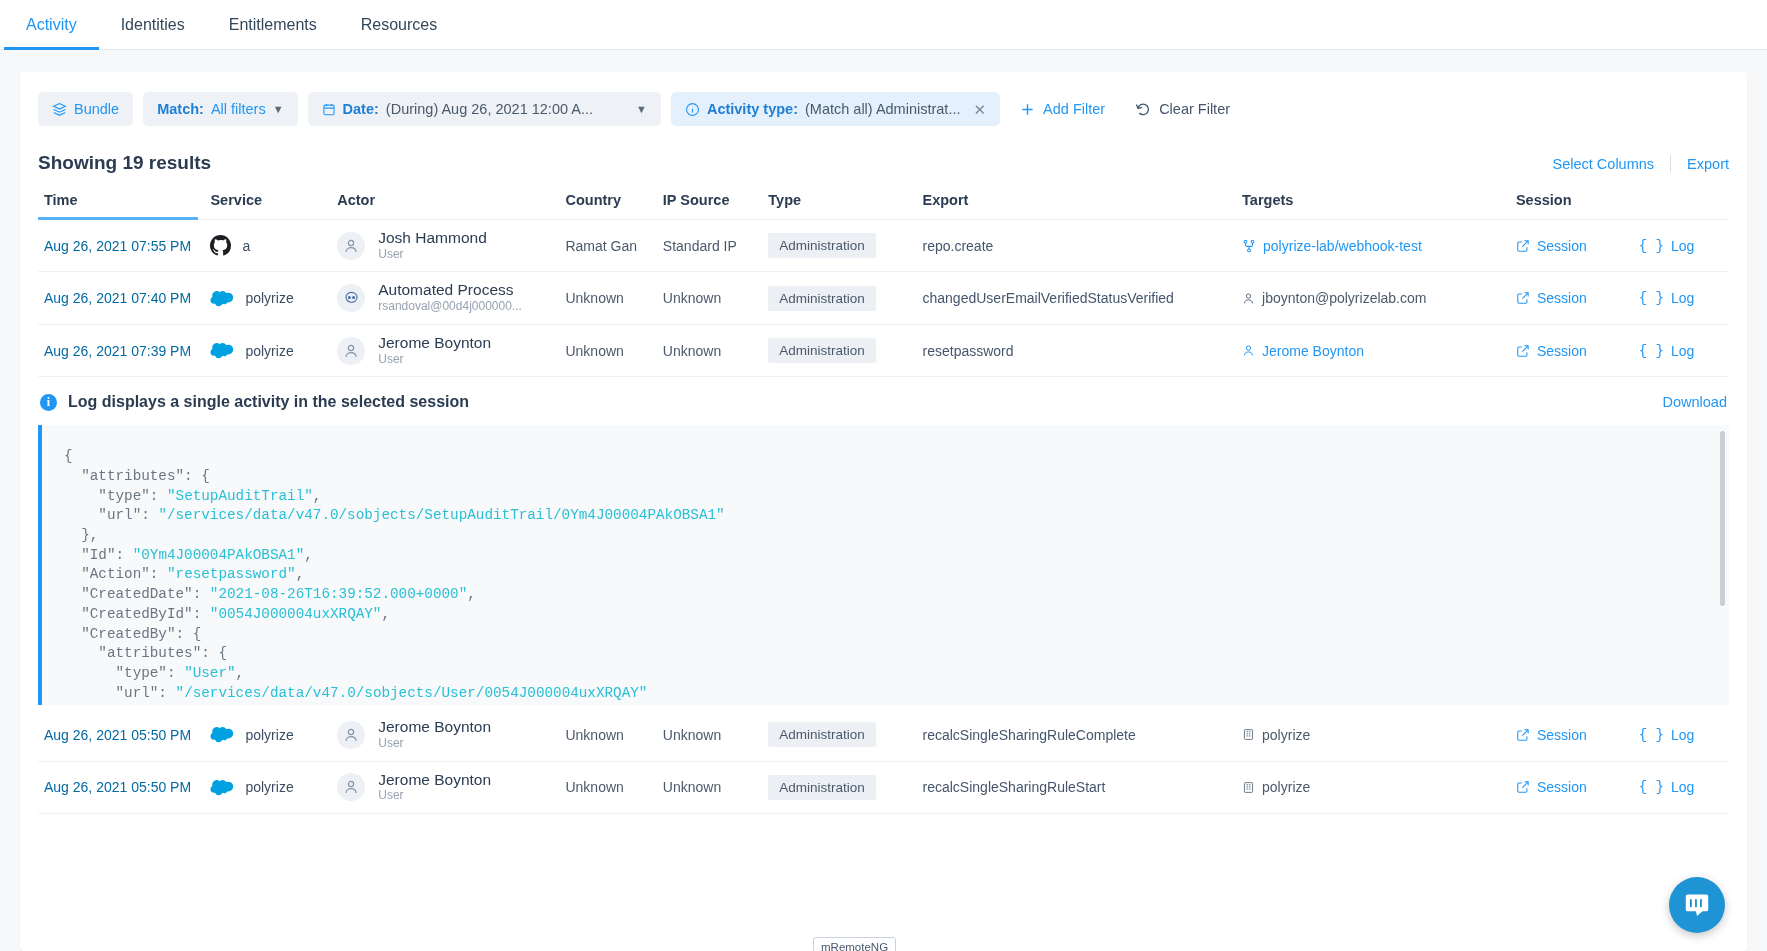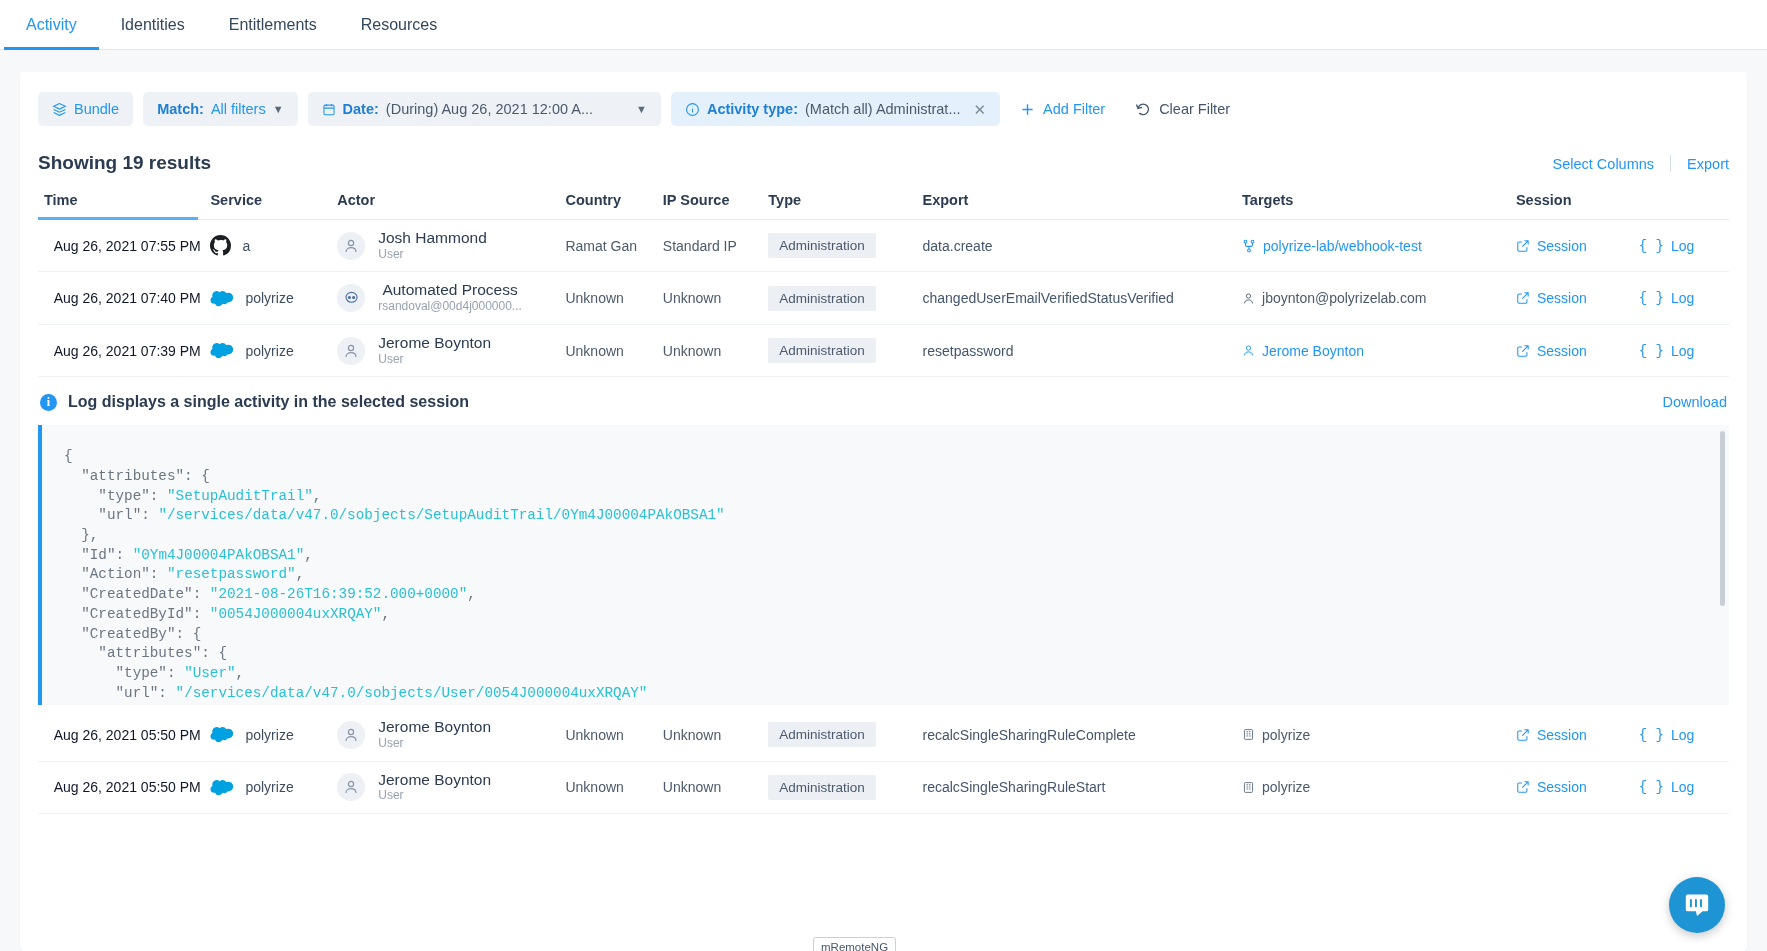--- a/index.html
+++ b/index.html
@@ -112,38 +112,38 @@
   th.time-col::after {
     content:""; position:absolute; left:0; bottom:-1px;
     width: 160px; height: 3px; background: #56b2f5;
   }
   table.grid td {
     padding: 9px 0;
     border-bottom: 1px solid #eef1f5;
     font-size: 14px;
     vertical-align: middle;
   }
-  .c-time   { width: 170px; color: #0f172a; font-size: 13.5px; padding-left: 6px !important; text-align: center; }
+  .c-time   { width: 170px; color: #0369a1; font-size: 13.5px; padding-left: 6px !important; }
   .c-svc    { width: 125px; }
   .c-actor  { width: 225px; }
   .c-country{ width: 96px; }
   .c-ip     { width: 104px; }
   .c-type   { width: 152px; }
   .c-action { width: 315px; }
   .c-target { width: 270px; }
   .c-sess   { width: 210px; }
 
   .svc-cell { display: flex; align-items: center; gap: 11px; color: #3d4d60; }
   .actor-cell { display: flex; align-items: center; gap: 13px; }
   .avatar {
     width: 28px; height: 28px; border-radius: 50%;
     background: #edf0f4; display: flex; align-items: center;
     justify-content: center; flex: none;
   }
-  .actor-name { font-size: 15.5px; color: #2b3c52; line-height: 1.15; text-align: center; }
+  .actor-name { font-size: 15.5px; color: #2b3c52; line-height: 1.15; }
   .actor-sub  { font-size: 12px; color: #97a2b0; line-height: 1.3; }
   .plain { color: #4b5a6b; }
   .badge {
     display: inline-block;
     background: #eceff3; color: #4a5a6c;
     border-radius: 2px; padding: 5px 11px; font-size: 13.5px;
   }
   .action-txt { color: #44566c; font-size: 14px; }
   .link { color: #2196f3; text-decoration: none; cursor: pointer; }
   .tgt-cell { display: flex; align-items: center; gap: 7px; font-size: 14px; }
@@ -342,21 +342,21 @@
             </span>
             <span>
               <span class="actor-name" style="display:block">Josh Hammond</span>
               <span class="actor-sub" style="display:block">User</span>
             </span>
           </div>
         </td>
         <td class="c-country plain">Ramat Gan</td>
         <td class="c-ip plain">Standard IP</td>
         <td class="c-type"><span class="badge">Administration</span></td>
-        <td class="c-action"><span class="action-txt">data.create</span></td>
+        <td class="c-action"><span class="action-txt">repo.create</span></td>
         <td class="c-target">
           <div class="tgt-cell">
             <span>
               <svg width="14" height="14" viewBox="0 0 16 16" fill="none" stroke="#2196f3" stroke-width="1.2">
                     <circle cx="4" cy="3" r="1.6"></circle>
                     <circle cx="12" cy="3" r="1.6"></circle>
                     <circle cx="8" cy="13" r="1.6"></circle>
                     <path d="M4 4.6v2.2a1.6 1.6 0 0 0 1.6 1.6h4.8A1.6 1.6 0 0 0 12 6.8V4.6M8 8.4v3"></path>
                   </svg>
             </span>

